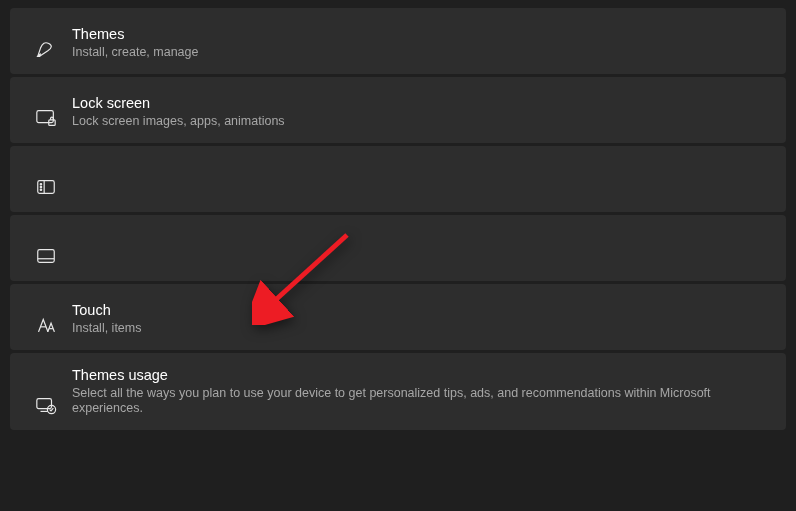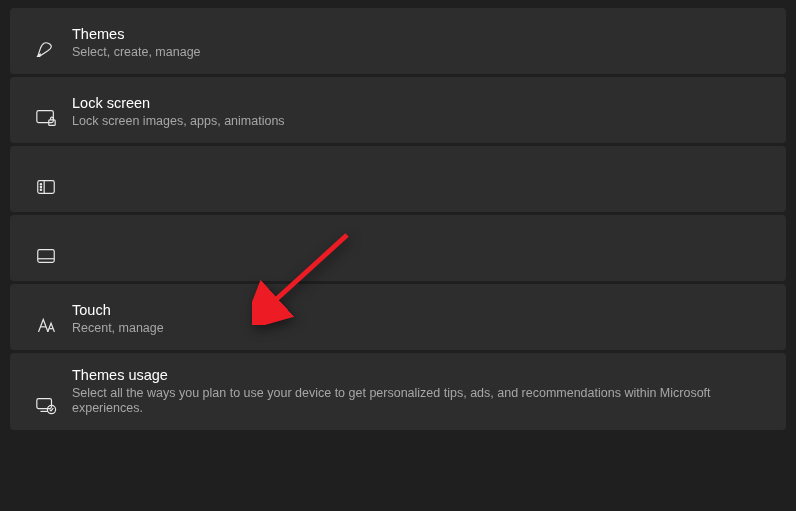--- a/index.html
+++ b/index.html
@@ -70,21 +70,21 @@
 
   <div class="item">
     <div class="icon-wrap">
       <svg width="22" height="22" viewBox="0 0 24 24">
           <path d="M3 20 L6 11 Q9 3 15 6 Q21 9 14 14 L5 20 Z" stroke-linejoin="round"></path>
           <path d="M3 20 L5 20 L6 17 Z" fill="#e8e8e8"></path>
         </svg>
     </div>
     <div class="text-wrap">
       <div class="title">Themes</div>
-      <div class="desc">Select, create, manage</div>
+      <div class="desc">Install, create, manage</div>
     </div>
   </div>
 
   <div class="item">
     <div class="icon-wrap">
       <svg width="22" height="22" viewBox="0 0 24 24">
           <rect x="2" y="4" width="18" height="13" rx="2"></rect>
           <rect x="15" y="14" width="7" height="6" rx="1"></rect>
           <path d="M17 14 v-1.5 a1.5 1.5 0 0 1 3 0 V14"></path>
         </svg>
@@ -123,21 +123,21 @@
     <div class="icon-wrap">
       <svg width="22" height="22" viewBox="0 0 24 24">
           <path d="M4 19 L9 6 L14 19" stroke-linecap="round"></path>
           <line x1="6" y1="14" x2="12" y2="14"></line>
           <path d="M14 19 L17.5 10 L21 19" stroke-linecap="round"></path>
           <line x1="15.5" y1="16" x2="19.5" y2="16"></line>
         </svg>
     </div>
     <div class="text-wrap">
       <div class="title">Touch</div>
-      <div class="desc">Recent, manage</div>
+      <div class="desc">Install, items</div>
     </div>
   </div>
 
   <div class="item">
     <div class="icon-wrap">
       <svg width="22" height="22" viewBox="0 0 24 24">
           <rect x="2" y="5" width="16" height="11" rx="2"></rect>
           <line x1="6" y1="19" x2="14" y2="19"></line>
           <circle cx="18" cy="17" r="4.5"></circle>
           <path d="M16 17 l1.5 1.5 L20 15.5"></path>

